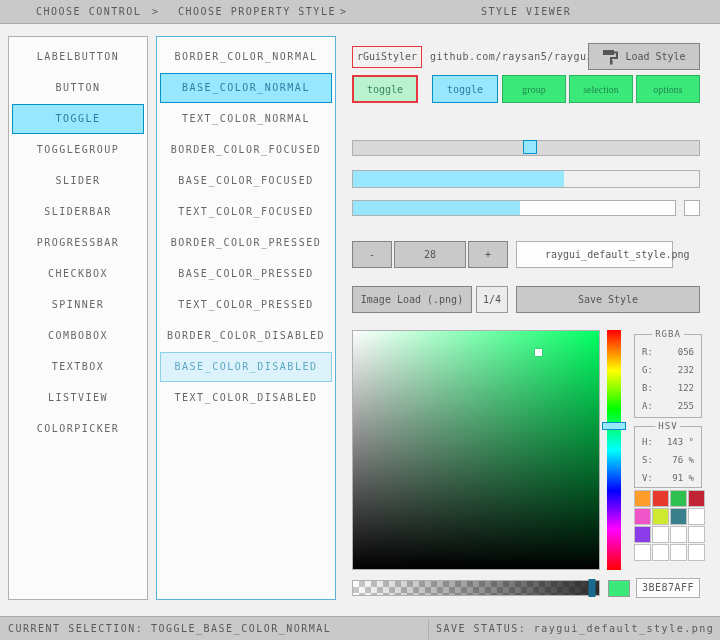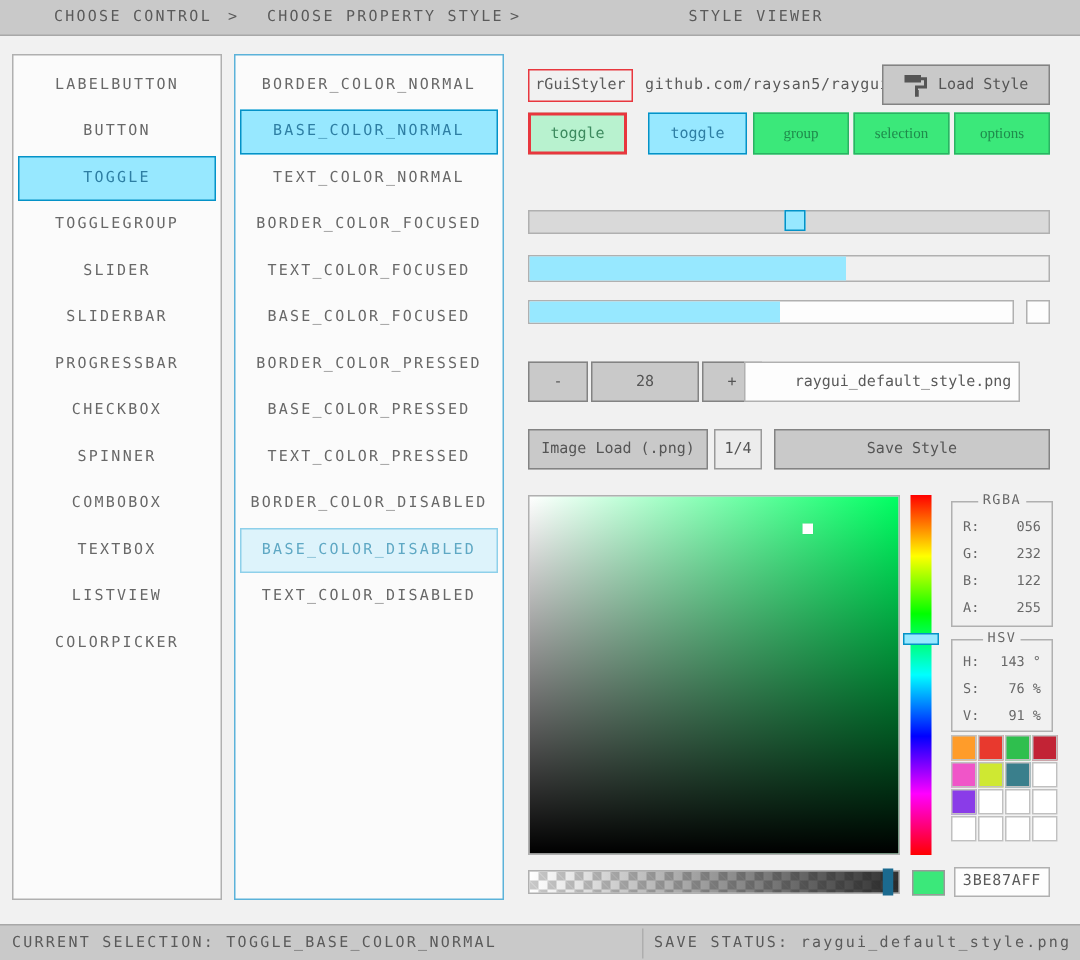--- a/index.html
+++ b/index.html
@@ -118,21 +118,21 @@
   .spin-value{
     left:394px; top:241px; width:72px; height:27px;
     background:var(--button_bg,#c9c9c9); border:1px solid var(--button_border,#838383);
     color:var(--button_text,#555); font-size:10px; line-height:25px; text-align:center;
   }
   .spin-plus{left:468px; top:241px; width:40px; height:27px;}
   .textbox{
     background:#fdfdfd; border:1px solid var(--panel_border,#b0b0b0);
     font-size:10px; color:#5a5a5a; text-align:center;
   }
-  .filename{left:496px; top:241px; width:184px; height:27px; line-height:25px;padding-left:28px;}
+  .filename{left:516px; top:241px; width:157px; height:27px; line-height:25px;padding-left:28px;}
   .img-style{left:352px; top:286px; width:120px; height:27px;}
   .page-box{
     left:476px; top:286px; width:32px; height:27px;
     background:#ececec; border:1px solid #9a9a9a;
     font-size:10px; line-height:25px; text-align:center; color:#555;
   }
   .save-style{left:516px; top:286px; width:184px; height:27px;}
   
   .color-panel{
     left:352px; top:330px; width:248px; height:240px;
@@ -201,21 +201,21 @@
 </head>
 <body>
 
 <div class="window">
 
   <div class="topbar">
     <span class="bar-text" style="left:36px">CHOOSE CONTROL</span>
     <span class="bar-text" style="left:152px">&gt;</span>
     <span class="bar-text" style="left:178px">CHOOSE PROPERTY STYLE</span>
     <span class="bar-text" style="left:340px">&gt;</span>
-    <span class="bar-text" style="left:459px">STYLE VIEWER</span>
+    <span class="bar-text" style="left:481px">STYLE VIEWER</span>
   </div>
 
   <div class="panel controls-panel">
     <div class="list">
         <div class="list-item">LABELBUTTON</div>
         <div class="list-item">BUTTON</div>
         <div class="list-item sel-strong">TOGGLE</div>
         <div class="list-item">TOGGLEGROUP</div>
         <div class="list-item">SLIDER</div>
         <div class="list-item">SLIDERBAR</div>
@@ -228,22 +228,22 @@
         <div class="list-item">COLORPICKER</div>
       </div>
   </div>
 
   <div class="panel props-panel">
     <div class="list">
         <div class="list-item">BORDER_COLOR_NORMAL</div>
         <div class="list-item sel-strong">BASE_COLOR_NORMAL</div>
         <div class="list-item">TEXT_COLOR_NORMAL</div>
         <div class="list-item">BORDER_COLOR_FOCUSED</div>
+        <div class="list-item">BASE_COLOR_FOCUSED</div>
         <div class="list-item">TEXT_COLOR_FOCUSED</div>
-        <div class="list-item">BASE_COLOR_FOCUSED</div>
         <div class="list-item">BORDER_COLOR_PRESSED</div>
         <div class="list-item">BASE_COLOR_PRESSED</div>
         <div class="list-item">TEXT_COLOR_PRESSED</div>
         <div class="list-item">BORDER_COLOR_DISABLED</div>
         <div class="list-item sel-soft">BASE_COLOR_DISABLED</div>
         <div class="list-item">TEXT_COLOR_DISABLED</div>
       </div>
   </div>
 
   <div class="viewer">

